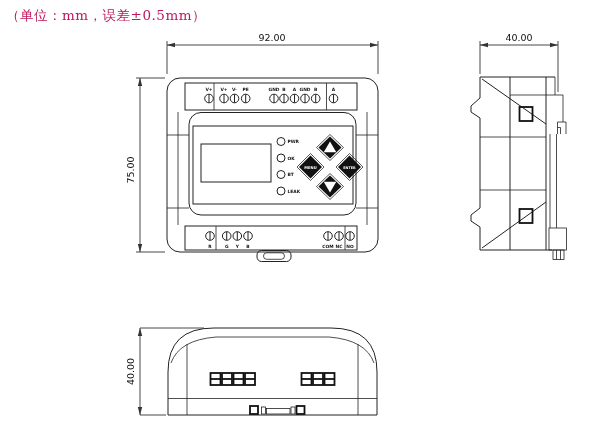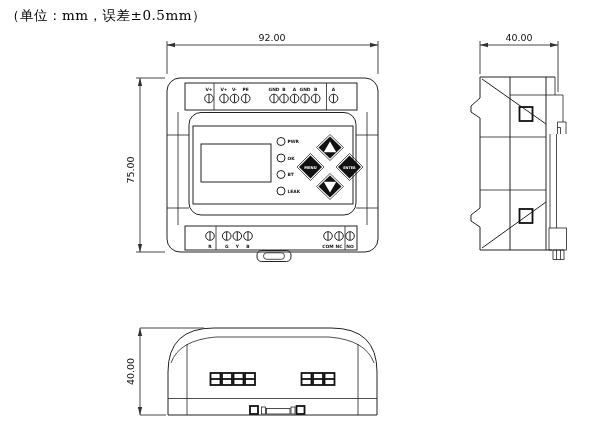--- a/index.html
+++ b/index.html
@@ -5,21 +5,21 @@
   html,body{margin:0;padding:0;background:#ffffff;}
   .canvas{
     position:relative;
     width:604px;height:434px;
     background:#ffffff;
     font-family:"DejaVu Sans","Liberation Sans",sans-serif;
     overflow:hidden;
   }
   .unit-note{
     position:absolute;left:6px;top:7px;
-    font-size:13.5px;color:#000000;
+    font-size:13.5px;color:#be185d;
     font-family:"DejaVu Serif","Liberation Serif",serif;
     letter-spacing:0.5px;
   }
   svg{position:absolute;left:0;top:0;}
   .ln{stroke:#222;stroke-width:1;fill:none;}
   .ln-thin{stroke:#222;stroke-width:0.8;fill:none;}
   .ln-thick{stroke:#111;stroke-width:1.8;fill:none;}
   .dim-line{stroke:#333;stroke-width:0.9;fill:none;}
   .arrow{fill:#333;stroke:none;}
   .dim-text{font-size:9.5px;fill:#111;}

